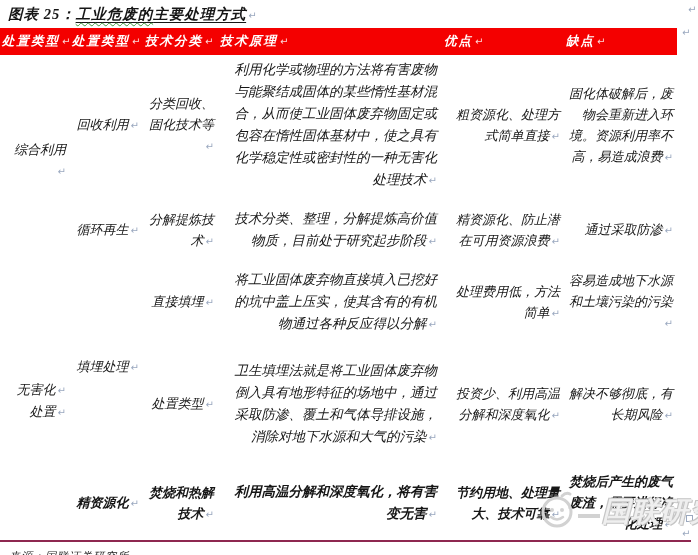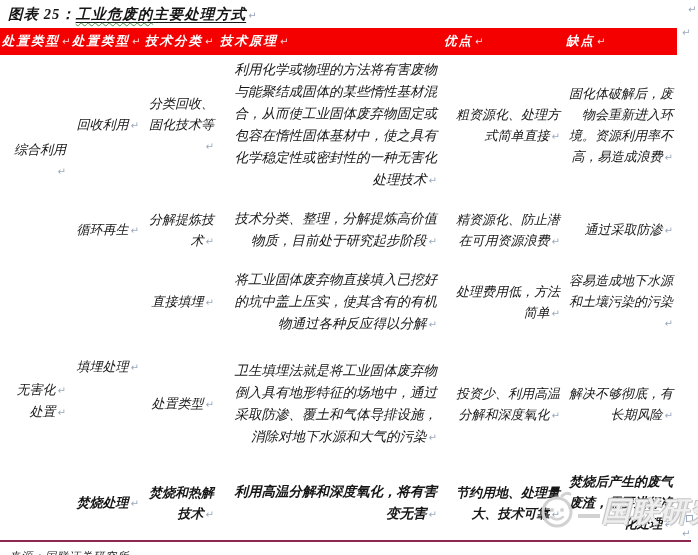--- a/index.html
+++ b/index.html
@@ -124,21 +124,21 @@
         <td><span>处理费用低，方法简单</span><span class="pmark">↵</span></td>
         <td><span>容易造成地下水源和土壤污染的污染</span><span class="pmark">↵</span></td>
       </tr>
       <tr class="r4">
         <td><span>处置类型</span><span class="pmark">↵</span></td>
         <td class="principle"><span>卫生填埋法就是将工业固体废弃物倒入具有地形特征的场地中，通过采取防渗、覆土和气体导排设施，消除对地下水源和大气的污染</span><span class="pmark">↵</span></td>
         <td><span>投资少、利用高温分解和深度氧化</span><span class="pmark">↵</span></td>
         <td><span>解决不够彻底，有长期风险</span><span class="pmark">↵</span></td>
       </tr>
       <tr class="r5 bold">
-        <td><span>焚烧处理</span><span class="pmark">↵</span></td>
+        <td><span>精资源化</span><span class="pmark">↵</span></td>
         <td><span>焚烧和热解技术</span><span class="pmark">↵</span></td>
         <td class="principle"><span>利用高温分解和深度氧化，将有害变无害</span><span class="pmark">↵</span></td>
         <td><span>节约用地、处理量大、技术可靠</span><span class="pmark">↵</span></td>
         <td><span>焚烧后产生的废气废渣，需要进行净化处理</span><span class="pmark">↵</span></td>
       </tr>
     </tbody>
   </table>
 
   <div class="divider"></div>
   <div class="footer-source">来源：国联证券研究所。</div>

